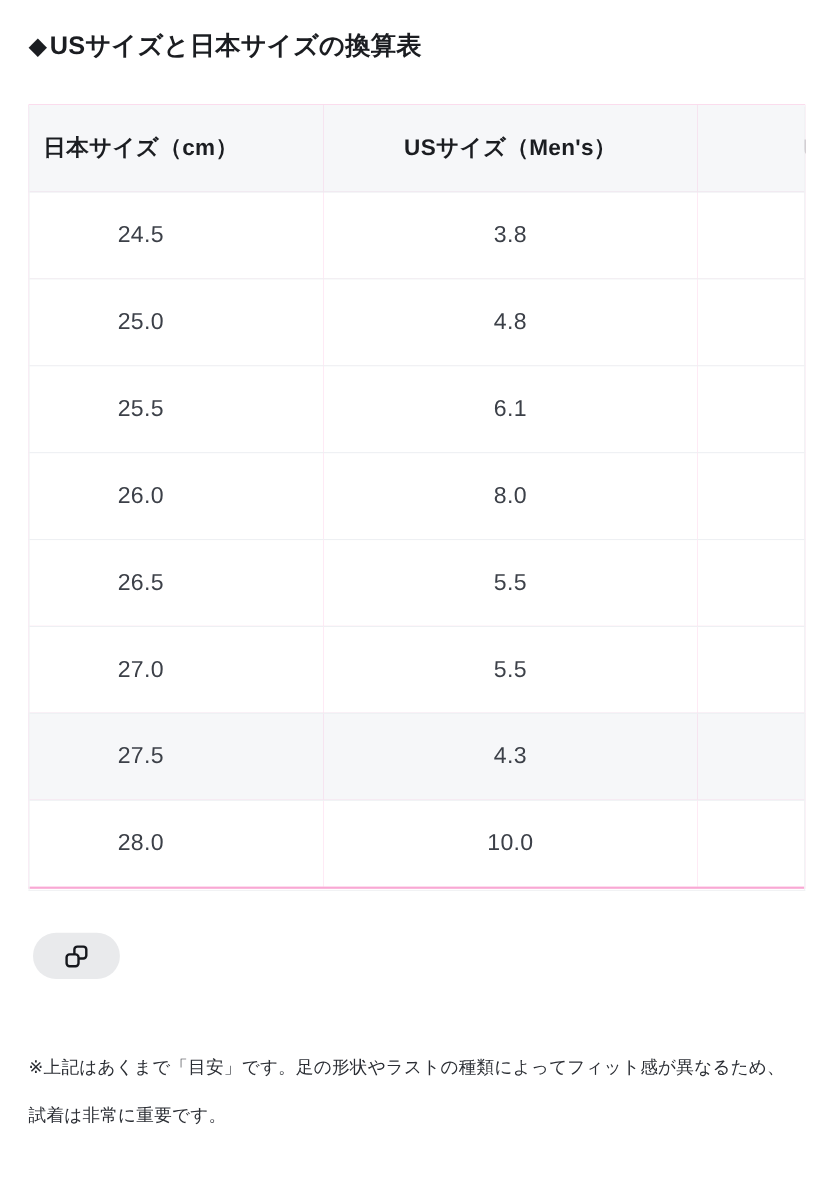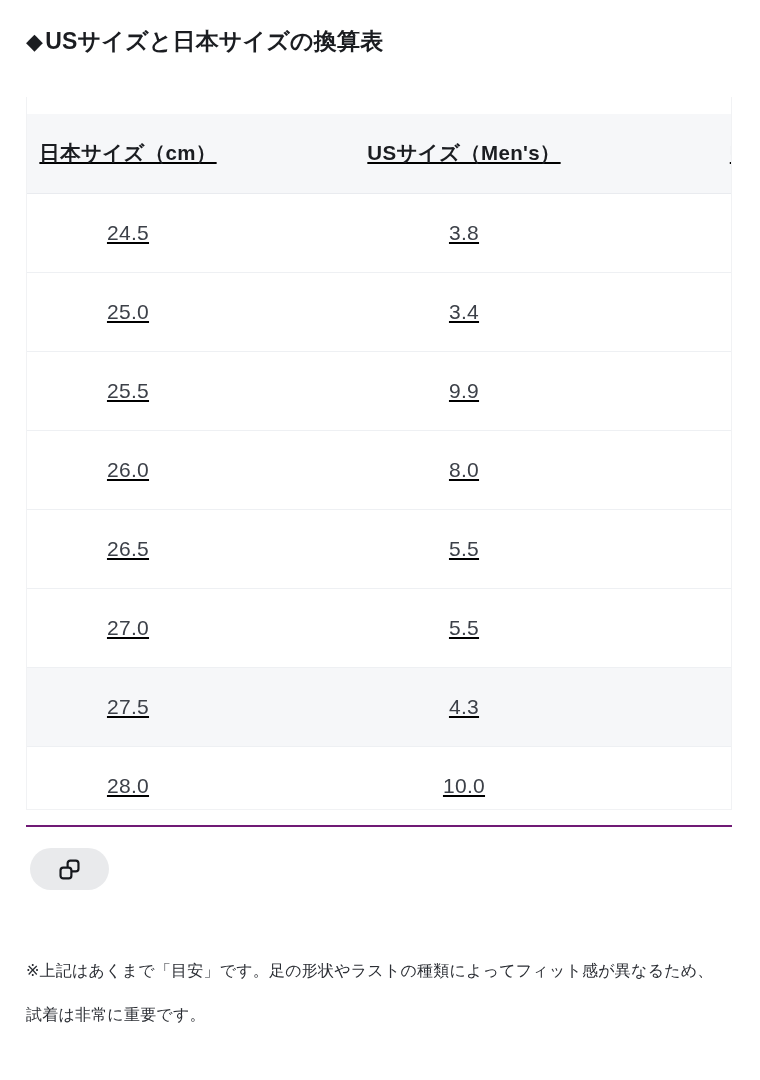--- a/index.html
+++ b/index.html
@@ -35,26 +35,25 @@
   }
   .section-heading .diamond {
     font-size: 22px;
     margin-right: 2px;
   }
 
   
   .table-scroll {
     position: absolute;
     left: 26px;
-    top: 114px;
+    top: 95px;
     width: 706px;
     height: 713px;
     overflow: hidden;
-    background: #701a75;
-    text-decoration: underline;
+    background: #f9a8d4;
   }
 
   .size-table {
     border-collapse: collapse;
     table-layout: fixed;
     width: 1058px;          
     margin-left: -64px;      
     font-size: 20px;
   }
 
@@ -163,26 +162,26 @@
         </tr>
       </thead>
       <tbody>
         <tr>
           <td>24.5</td>
           <td>3.8</td>
           <td>6</td>
         </tr>
         <tr>
           <td>25.0</td>
-          <td>3.4</td>
+          <td>4.8</td>
           <td>6.5</td>
         </tr>
         <tr>
           <td>25.5</td>
-          <td>9.9</td>
+          <td>6.1</td>
           <td>7</td>
         </tr>
         <tr>
           <td>26.0</td>
           <td>8.0</td>
           <td>7.5</td>
         </tr>
         <tr>
           <td>26.5</td>
           <td>5.5</td>

